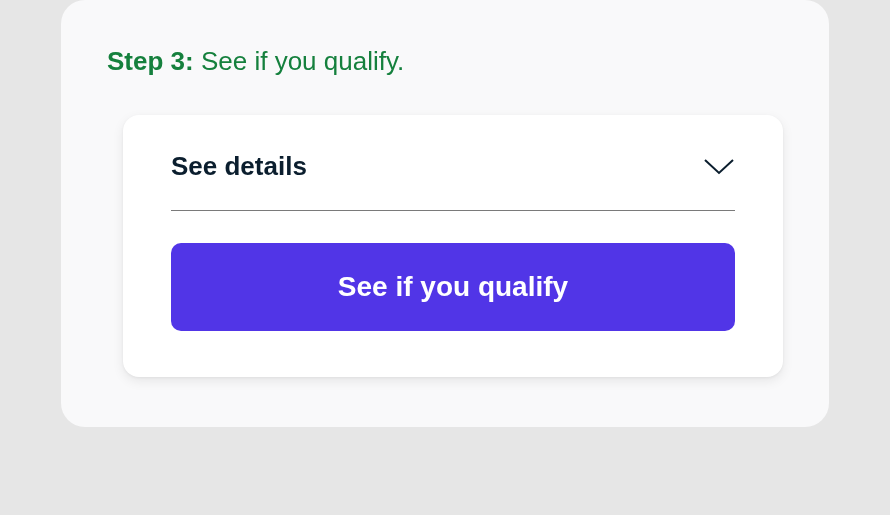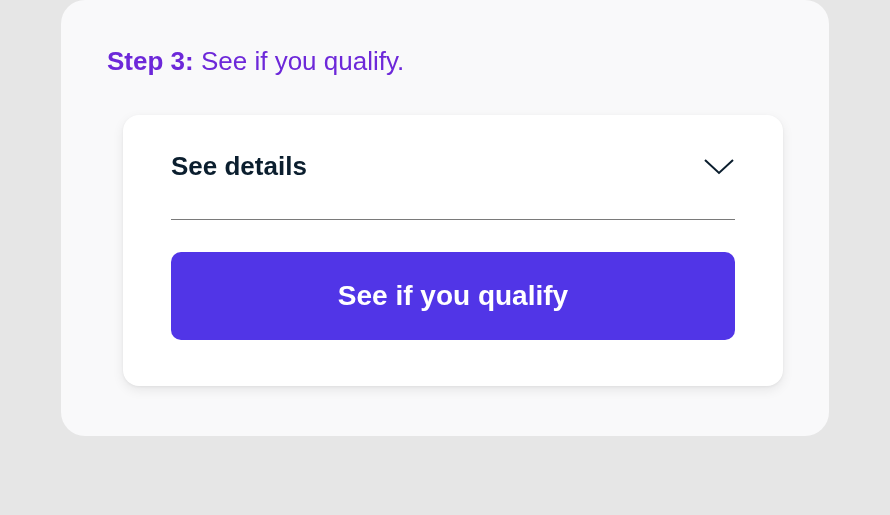--- a/index.html
+++ b/index.html
@@ -19,40 +19,40 @@
     }
     .outer-card {
       background: #f9f9fa;
       border-radius: 24px;
       width: 768px;
       padding: 46px 46px 50px 46px;
       margin-top: 0;
     }
     .step-heading {
       font-size: 26px;
-      color: #6d28d9;
+      color: #15803d;
       margin-bottom: 38px;
       font-weight: 400;
     }
     .step-heading .step-label {
       font-weight: 700;
     }
     .inner-card {
       background: #ffffff;
       border-radius: 16px;
       box-shadow: 0 4px 12px rgba(0,0,0,0.08), 0 1px 3px rgba(0,0,0,0.05);
       padding: 36px 48px 46px 48px;
       margin-left: 16px;
       margin-right: 0;
     }
     .details-row {
       display: flex;
       align-items: center;
       justify-content: space-between;
-      padding-bottom: 37px;
+      padding-bottom: 28px;
       border-bottom: 1px solid #7a7a7a;
       cursor: pointer;
     }
     .details-label {
       font-size: 26px;
       font-weight: 700;
       color: #0b1e2e;
     }
     .chevron {
       width: 32px;

